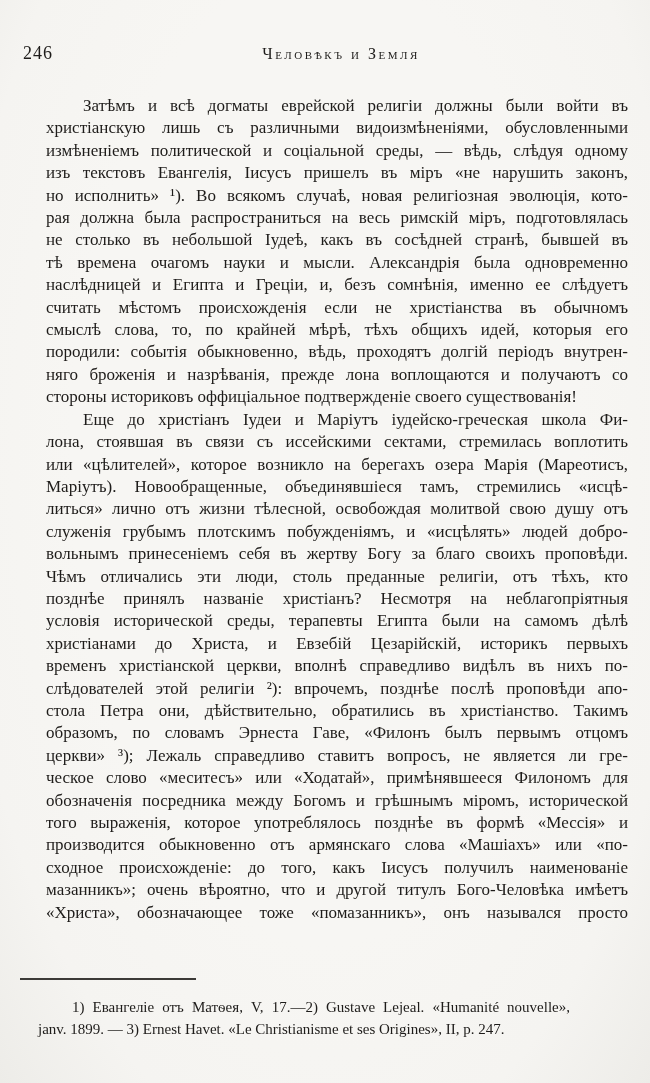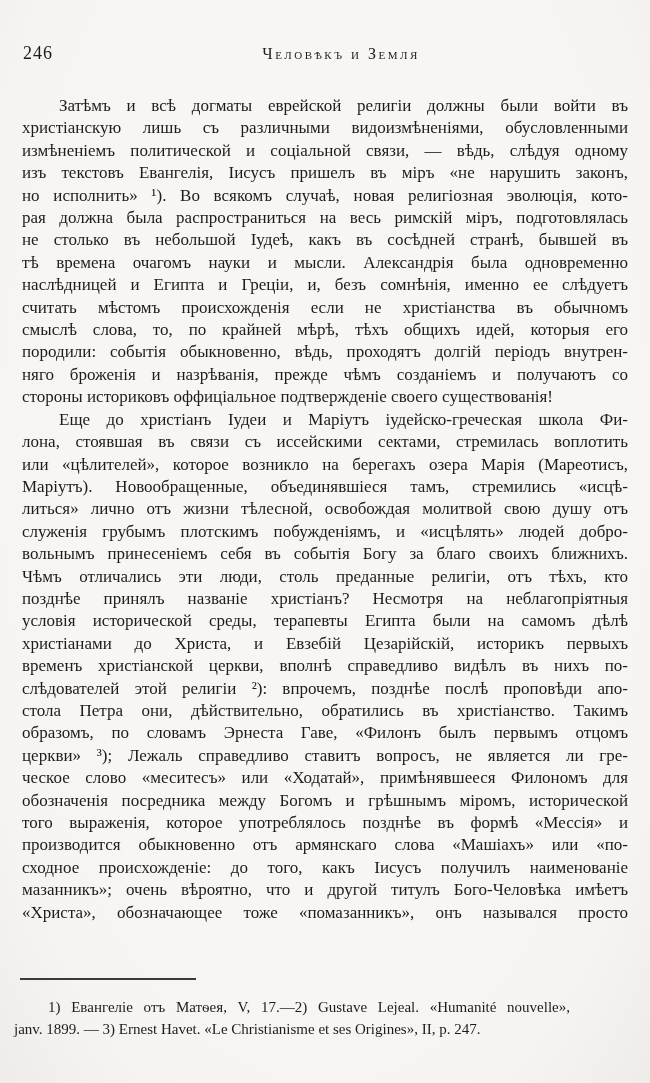--- a/index.html
+++ b/index.html
@@ -37,20 +37,21 @@
   .body-text{
     position:absolute;left:22px;top:95px;width:606px;
   }
   .line{
     font-size:17px;
     line-height:22.4px;
     text-align:justify;
     text-align-last:justify;
     white-space:nowrap; 
     overflow:visible;
+    margin-left:24px;
   }
   .line.end{
     text-align-last:left;
     white-space:normal;
   }
   .line.indent{ text-indent:37px; }
   
   .footnote-rule{
     position:absolute;left:20px;top:978px;
     width:176px;height:2px;
@@ -68,39 +69,39 @@
 </head>
 <body>
 
 <div class="page">
   <div class="page-number">246</div>
   <div class="running-title">Человѣкъ и Земля</div>
 
   <div class="body-text" id="body-text">
       <div class="line indent">Затѣмъ и всѣ догматы еврейской религіи должны были войти въ</div>
       <div class="line">христіанскую лишь съ различными видоизмѣненіями, обусловленными</div>
-      <div class="line">измѣненіемъ политической и соціальной связи, — вѣдь, слѣдуя одному</div>
+      <div class="line">измѣненіемъ политической и соціальной среды, — вѣдь, слѣдуя одному</div>
       <div class="line">изъ текстовъ Евангелія, Іисусъ пришелъ въ міръ «не нарушить законъ,</div>
       <div class="line">но исполнить» ¹). Во всякомъ случаѣ, новая религіозная эволюція, кото-</div>
       <div class="line">рая должна была распространиться на весь римскій міръ, подготовлялась</div>
       <div class="line">не столько въ небольшой Іудеѣ, какъ въ сосѣдней странѣ, бывшей въ</div>
       <div class="line">тѣ времена очагомъ науки и мысли. Александрія была одновременно</div>
       <div class="line">наслѣдницей и Египта и Греціи, и, безъ сомнѣнія, именно ее слѣдуетъ</div>
       <div class="line">считать мѣстомъ происхожденія если не христіанства въ обычномъ</div>
       <div class="line">смыслѣ слова, то, по крайней мѣрѣ, тѣхъ общихъ идей, которыя его</div>
       <div class="line">породили: событія обыкновенно, вѣдь, проходятъ долгій періодъ внутрен-</div>
-      <div class="line">няго броженія и назрѣванія, прежде чѣмъ созданіемъ и получаютъ со</div>
+      <div class="line">няго броженія и назрѣванія, прежде лона воплощаются и получаютъ со</div>
       <div class="line end">стороны историковъ оффиціальное подтвержденіе своего существованія!</div>
       <div class="line indent">Еще до христіанъ Іудеи и Маріутъ іудейско-греческая школа Фи-</div>
       <div class="line">лона, стоявшая въ связи съ иссейскими сектами, стремилась воплотить</div>
       <div class="line">или «цѣлителей», которое возникло на берегахъ озера Марія (Мареотисъ,</div>
       <div class="line">Маріутъ). Новообращенные, объединявшіеся тамъ, стремились «исцѣ-</div>
       <div class="line">литься» лично отъ жизни тѣлесной, освобождая молитвой свою душу отъ</div>
       <div class="line">служенія грубымъ плотскимъ побужденіямъ, и «исцѣлять» людей добро-</div>
-      <div class="line">вольнымъ принесеніемъ себя въ событія Богу за благо своихъ ближнихъ.</div>
+      <div class="line">вольнымъ принесеніемъ себя въ жертву Богу за благо своихъ проповѣди.</div>
       <div class="line">Чѣмъ отличались эти люди, столь преданные религіи, отъ тѣхъ, кто</div>
       <div class="line">позднѣе принялъ названіе христіанъ? Несмотря на неблагопріятныя</div>
       <div class="line">условія исторической среды, терапевты Египта были на самомъ дѣлѣ</div>
       <div class="line">христіанами до Христа, и Евзебій Цезарійскій, историкъ первыхъ</div>
       <div class="line">временъ христіанской церкви, вполнѣ справедливо видѣлъ въ нихъ по-</div>
       <div class="line">слѣдователей этой религіи ²): впрочемъ, позднѣе послѣ проповѣди апо-</div>
       <div class="line">стола Петра они, дѣйствительно, обратились въ христіанство. Такимъ</div>
       <div class="line">образомъ, по словамъ Эрнеста Гаве, «Филонъ былъ первымъ отцомъ</div>
       <div class="line">церкви» ³); Лежаль справедливо ставитъ вопросъ, не является ли гре-</div>
       <div class="line">ческое слово «меситесъ» или «Ходатай», примѣнявшееся Филономъ для</div>

